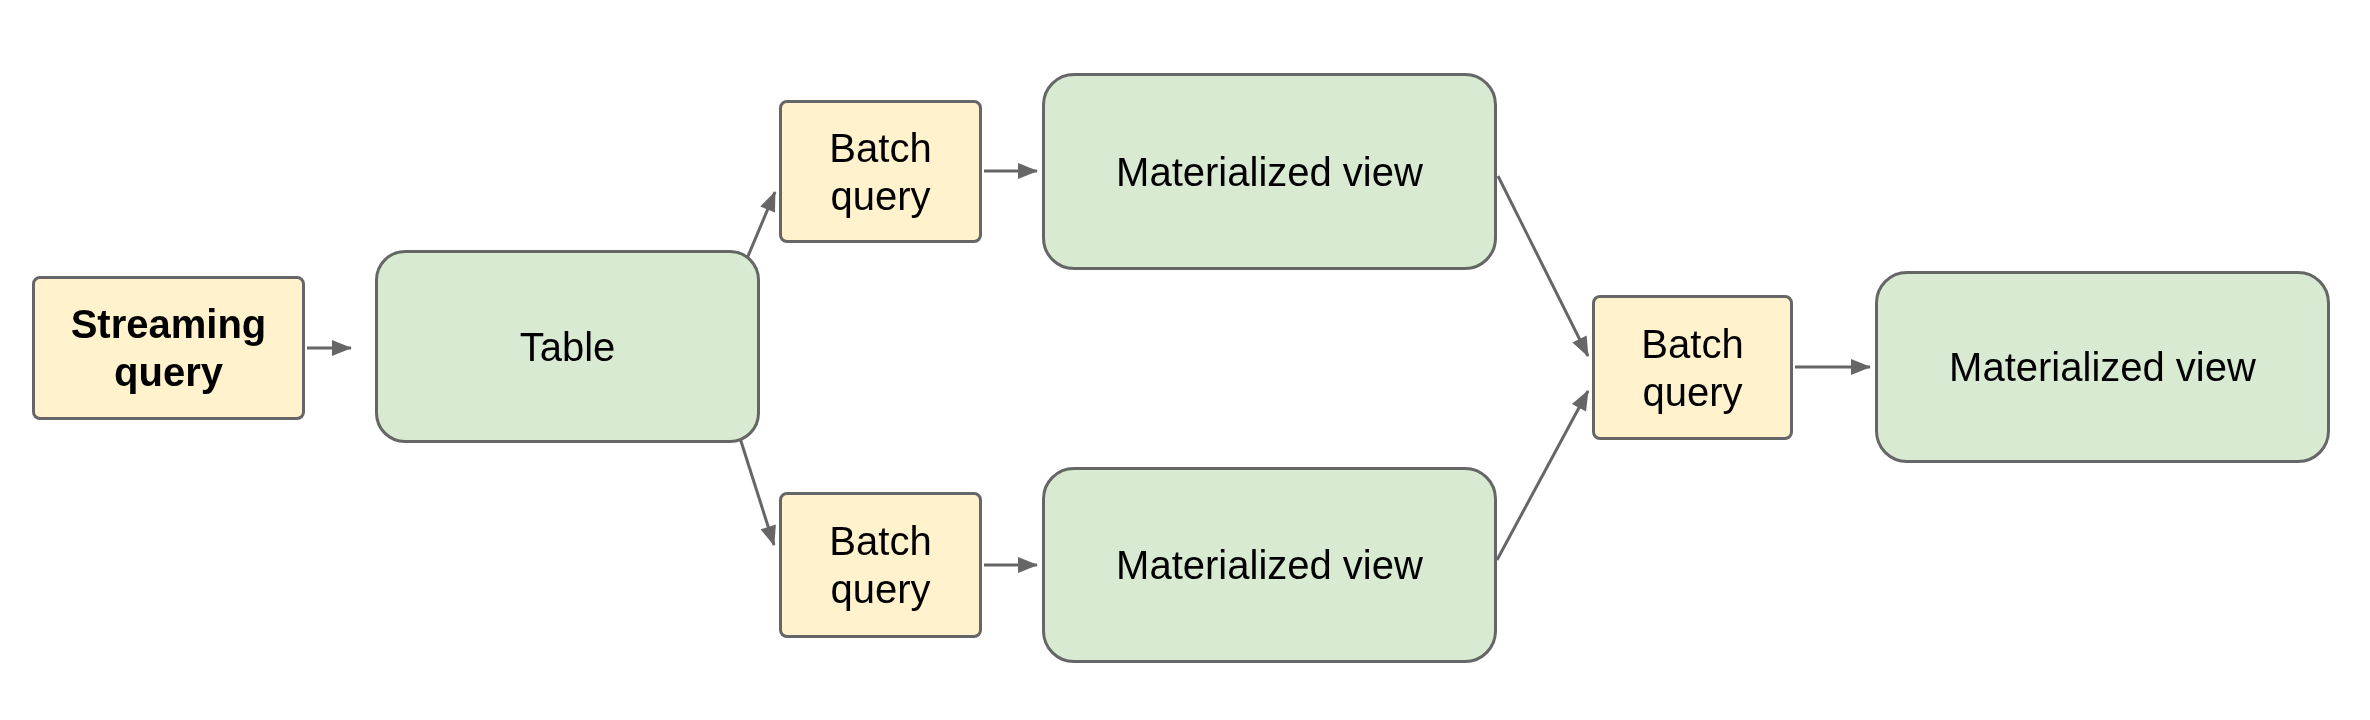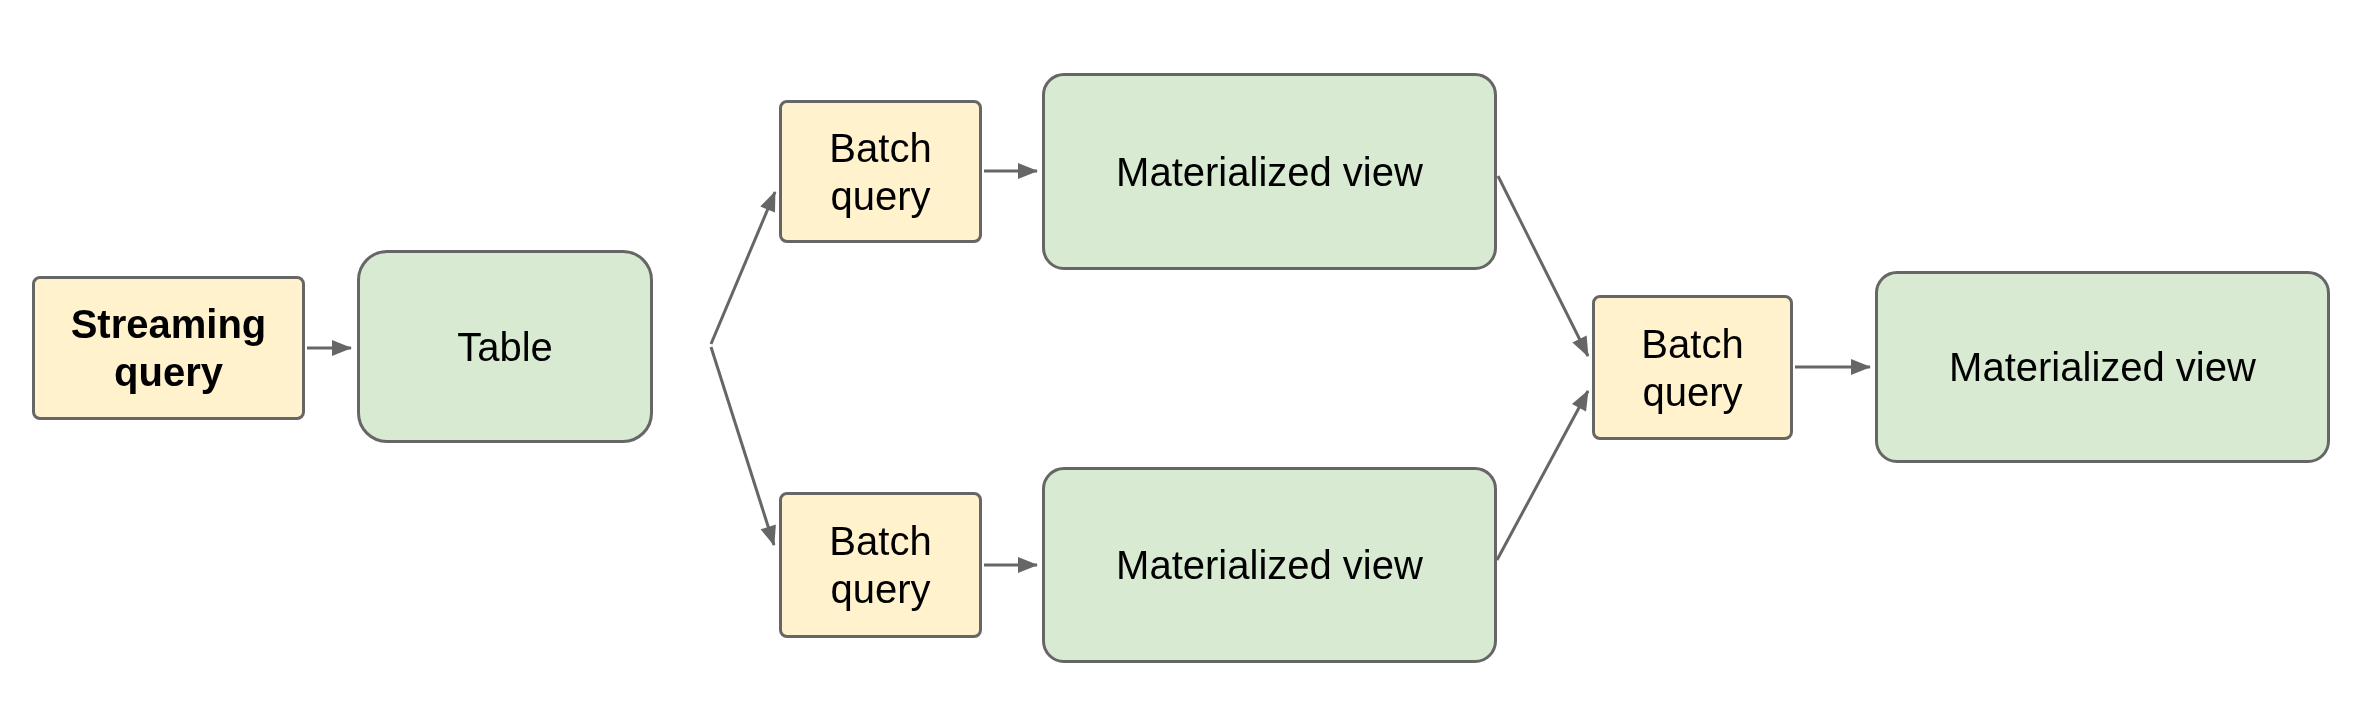--- a/index.html
+++ b/index.html
@@ -43,24 +43,24 @@
     font-size:40px;
     line-height:1.2;
     color:var(--text-color);
     border:3px solid var(--shape-border);
   }
   .node .label{
     display:block;
     padding:0 10px;
   }
   .query{ background:var(--query-fill); border-radius:8px; }
-  .entity{ background:var(--entity-fill); border-radius:22px; }
+  .entity{ background:var(--entity-fill); border-radius:32px; }
 
   #node-streaming-query { left:32px;   top:276px; width:273px; height:144px;font-weight:bold; }
-  #node-table           { left:357px;  top:250px; width:296px; height:193px; border-radius:30px; }
+  #node-table           { left:375px;  top:250px; width:385px; height:193px; border-radius:30px; }
   #node-batch-query-top { left:779px;  top:100px; width:203px; height:143px; }
   #node-mv-top          { left:1042px; top:73px;  width:455px; height:197px; }
   #node-batch-query-bottom { left:779px;  top:492px; width:203px; height:146px; }
   #node-mv-bottom       { left:1042px; top:467px; width:455px; height:196px; }
   #node-batch-query-right { left:1592px; top:295px; width:201px; height:145px; }
   #node-mv-final        { left:1875px; top:271px; width:455px; height:192px; }
 </style>
 </head>
 <body>
 

